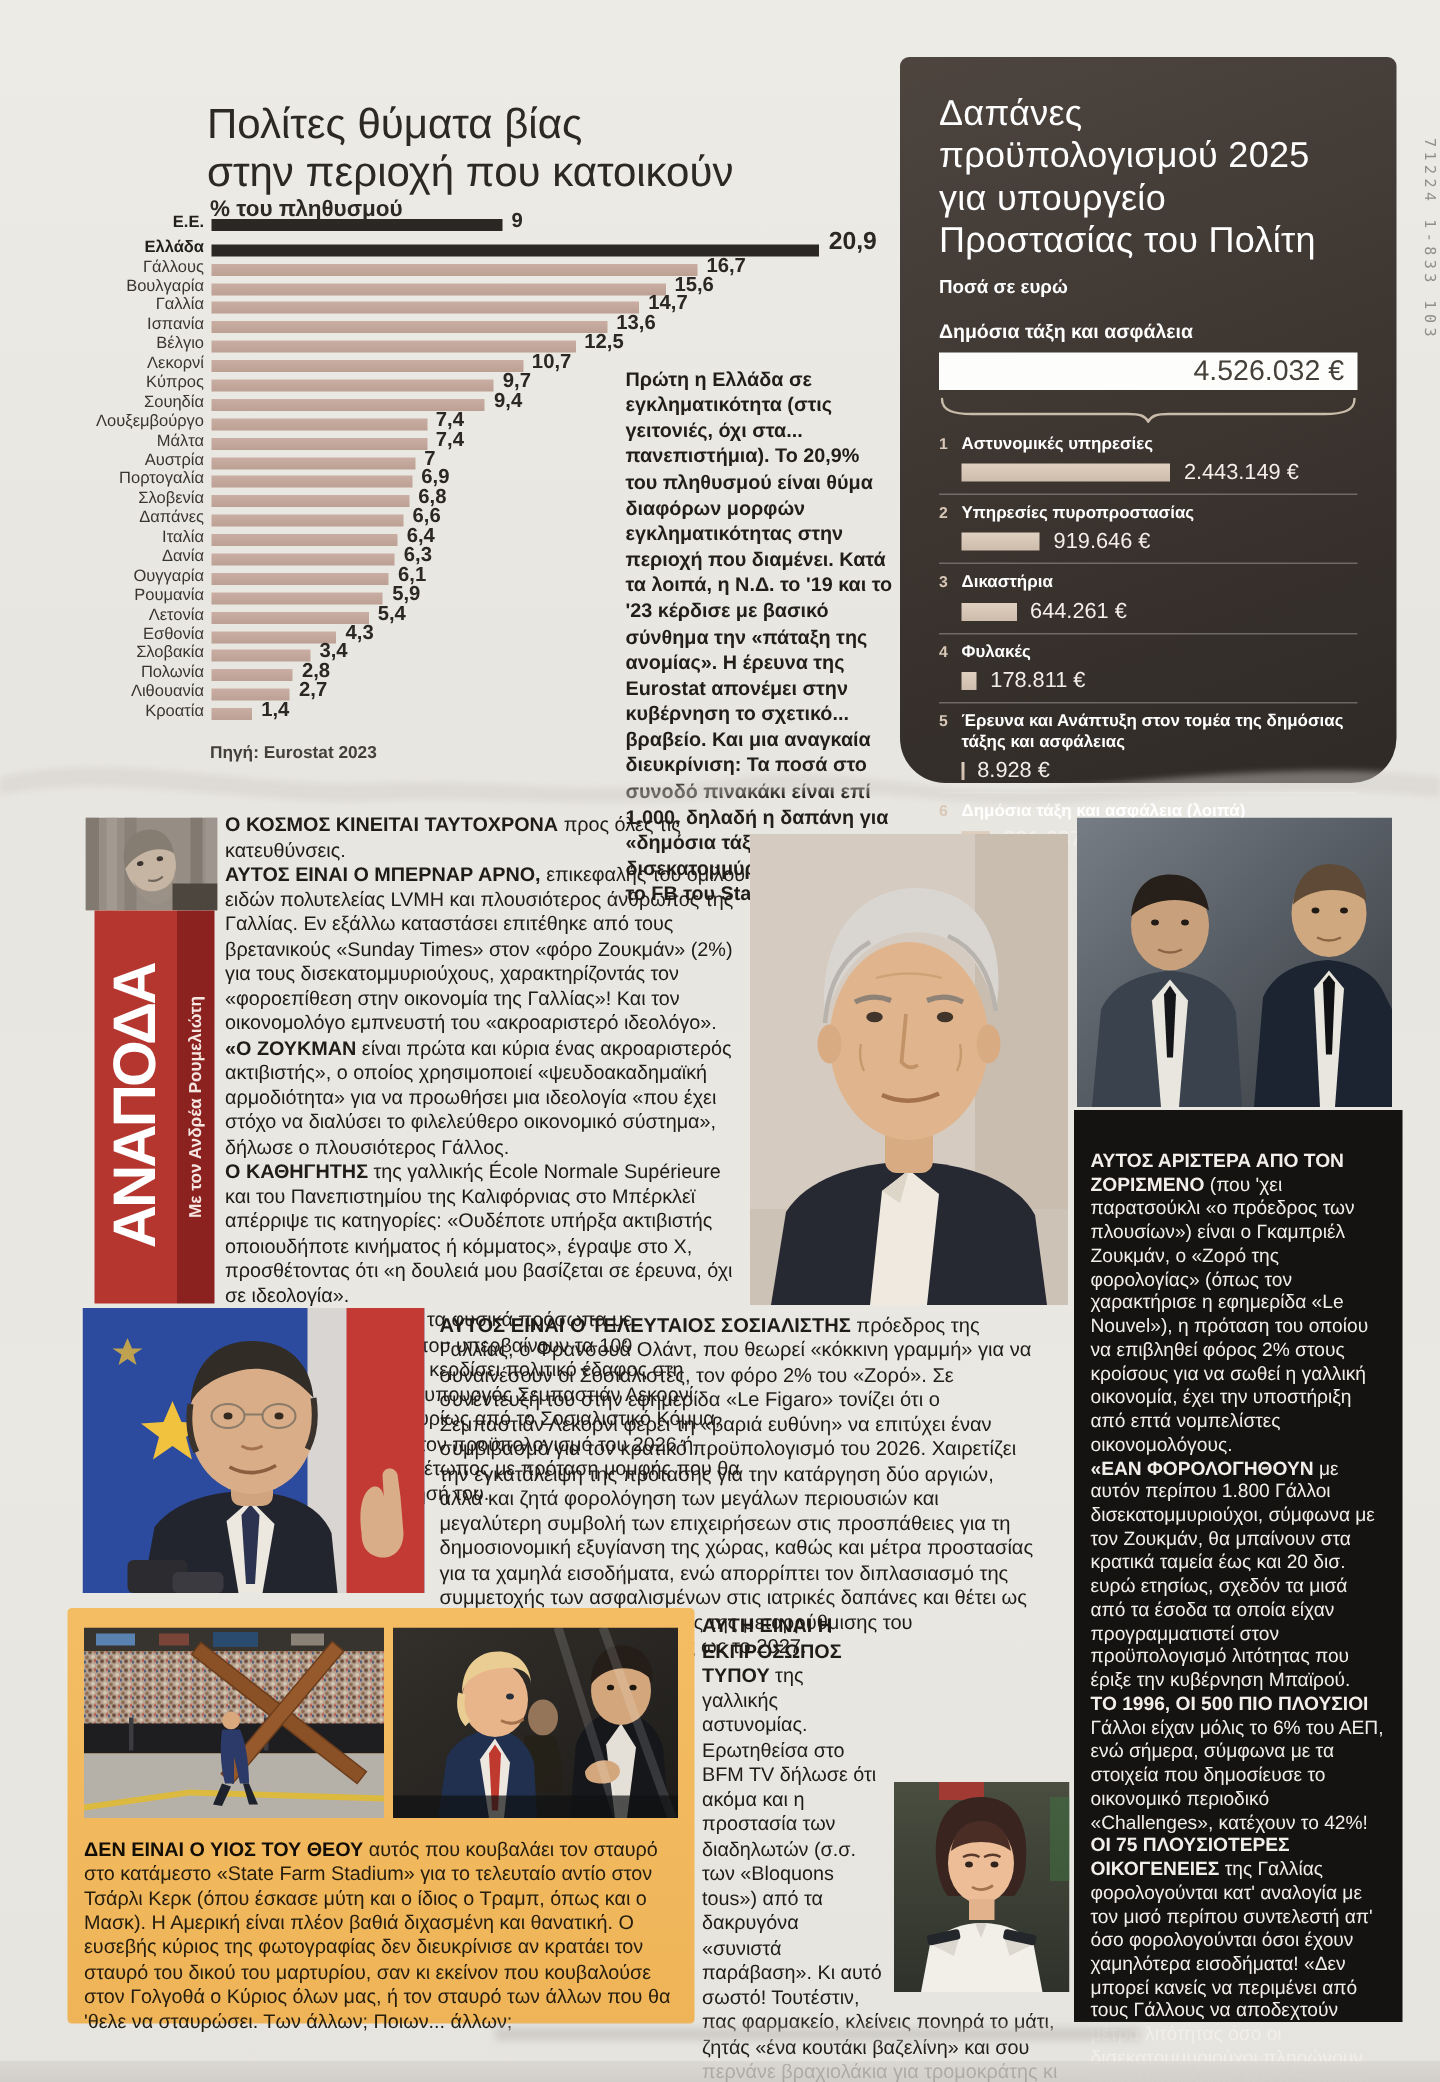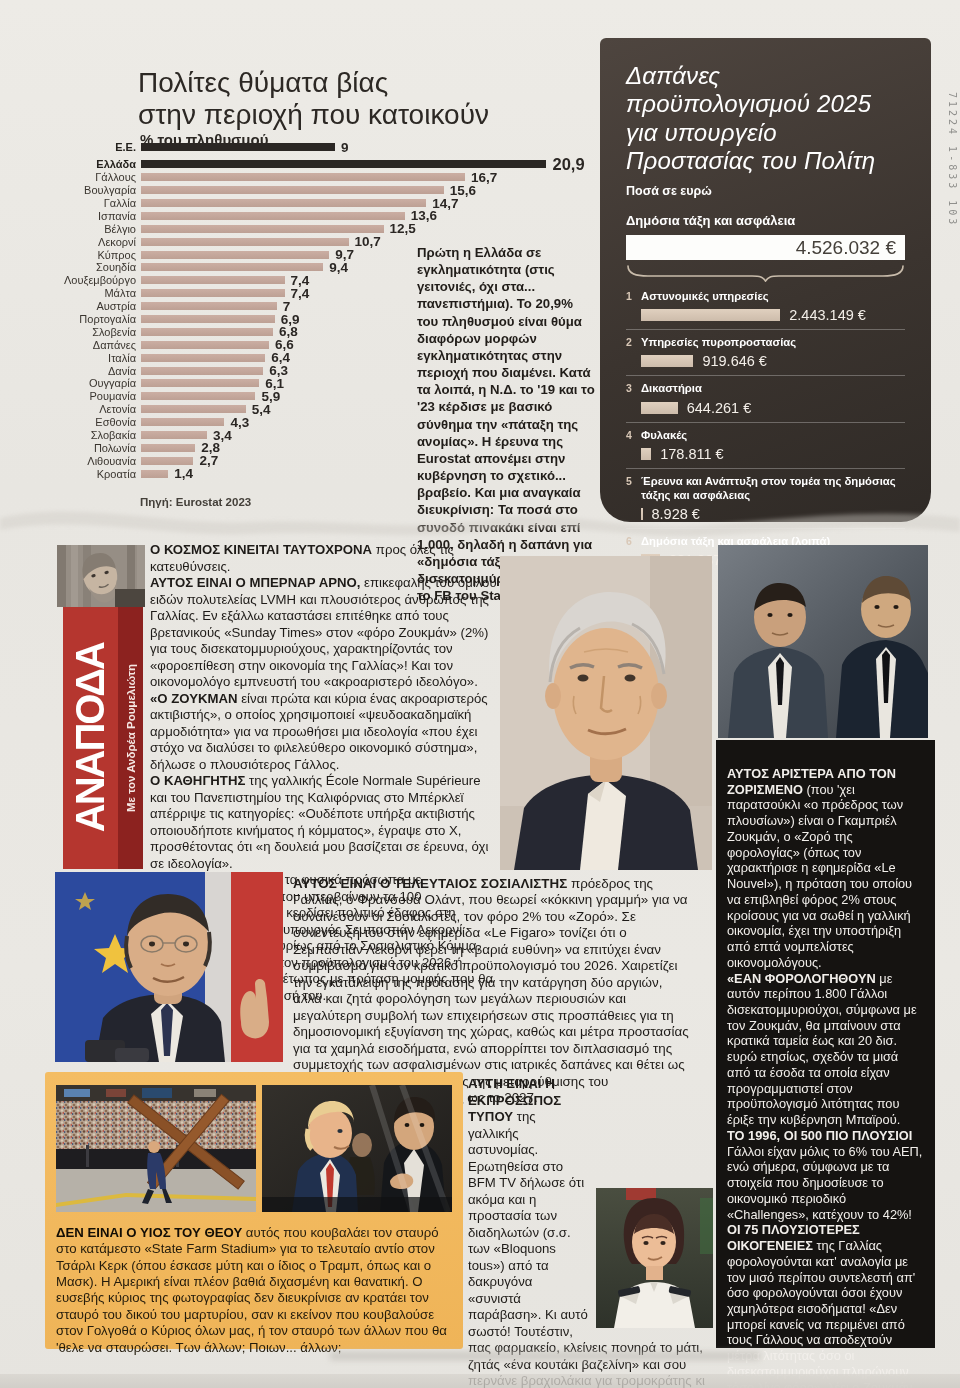--- a/index.html
+++ b/index.html
@@ -5,38 +5,38 @@
 <style>
   html,body{margin:0;padding:0;background:#c8c6c1;}
   .page{position:relative;width:960px;height:1388px;margin:0 auto;overflow:hidden;
         background:linear-gradient(180deg,#edebe6 0%,#e8e6e1 35%,#eae8e3 70%,#e6e4df 100%);
         font-family:"Liberation Sans","DejaVu Sans",sans-serif;color:#1e1b18;}
 
   
   .chart-title{position:absolute;left:138px;top:48px;font-size:28px;line-height:1.15;color:#2c2824;font-weight:400;}
   .chart-sub{position:absolute;left:140px;top:131px;font-size:15px;font-weight:700;color:#2c2824;}
   .chart-rows{position:absolute;left:48px;top:141px;width:560px;}
-  .crow{display:flex;align-items:center;height:12.9px;}
+  .crow{display:flex;align-items:flex-end;height:12.9px;}
   .crow.gap{margin-bottom:4px;}
   .clabel{width:88px;flex:none;text-align:right;font-size:11px;color:#3a352f;padding-right:5px;white-space:nowrap;}
   .crow.dark .clabel{font-weight:700;color:#23201c;}
   .cbar{height:8px;flex:none;background:linear-gradient(180deg,#cbaea3,#bda094);}
   .crow.dark .cbar{background:#2b2724;}
   .cval{font-size:13.5px;font-weight:700;color:#2b2724;margin-left:6px;}
   .crow.big .cval{font-size:16.5px;}
   .chart-source{position:absolute;left:140px;top:496px;font-size:11.5px;font-weight:700;color:#44403a;}
 
   
   .commentary{position:absolute;left:417px;top:244px;width:180px;font-size:13.2px;line-height:1.3;font-weight:700;color:#211d19;}
 
   
   .budget{position:absolute;left:600px;top:38px;width:331px;height:484px;box-sizing:border-box;
           padding:24px 26px 0 26px;color:#fff;border-radius:6px 6px 30px 30px;
           background:linear-gradient(160deg,#4e453f 0%,#3b342f 55%,#2f2a26 100%);}
-  .budget h2{margin:0;font-size:24px;line-height:1.18;font-weight:400;letter-spacing:.2px;font-style:italic;}
+  .budget h2{margin:0;font-size:24px;line-height:1.18;font-weight:400;letter-spacing:.2px;}
   .budget-units{font-size:12.5px;font-weight:700;margin-top:9px;}
   .budget-total-label{font-size:13px;font-weight:700;margin-top:15px;}
   .budget-total-bar{background:#fdfdfb;height:25px;margin-top:7px;display:flex;align-items:center;
                     justify-content:flex-end;padding-right:9px;font-size:19px;color:#45403a;}
   .brace{display:block;margin:4px auto 0;}
   .budget-items{margin-top:2px;}
   .bitem{position:relative;padding:5px 0 6px 15px;border-top:1px solid rgba(255,255,255,.28);}
   .bitem:first-child{border-top:none;}
   .bitem-num{position:absolute;left:0;top:6px;font-size:10.5px;font-weight:700;color:#d9c8b7;}
   .bitem-label{font-size:11.3px;font-weight:700;line-height:1.25;}

